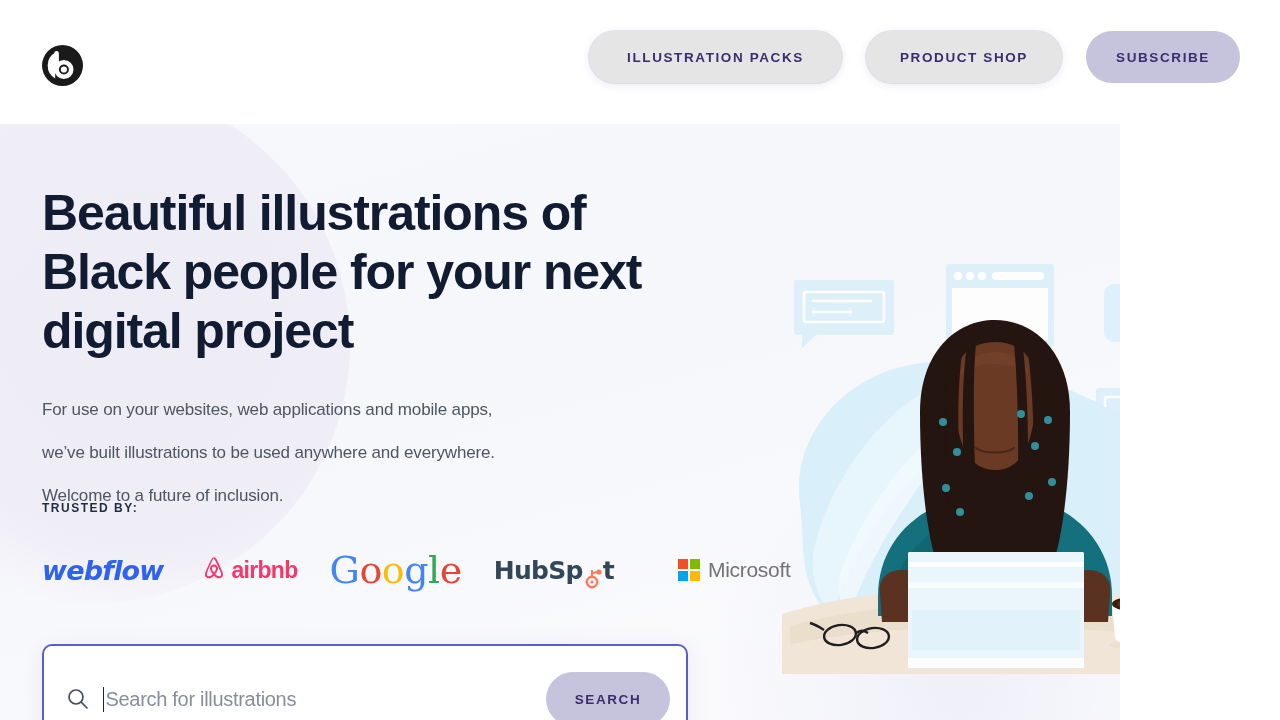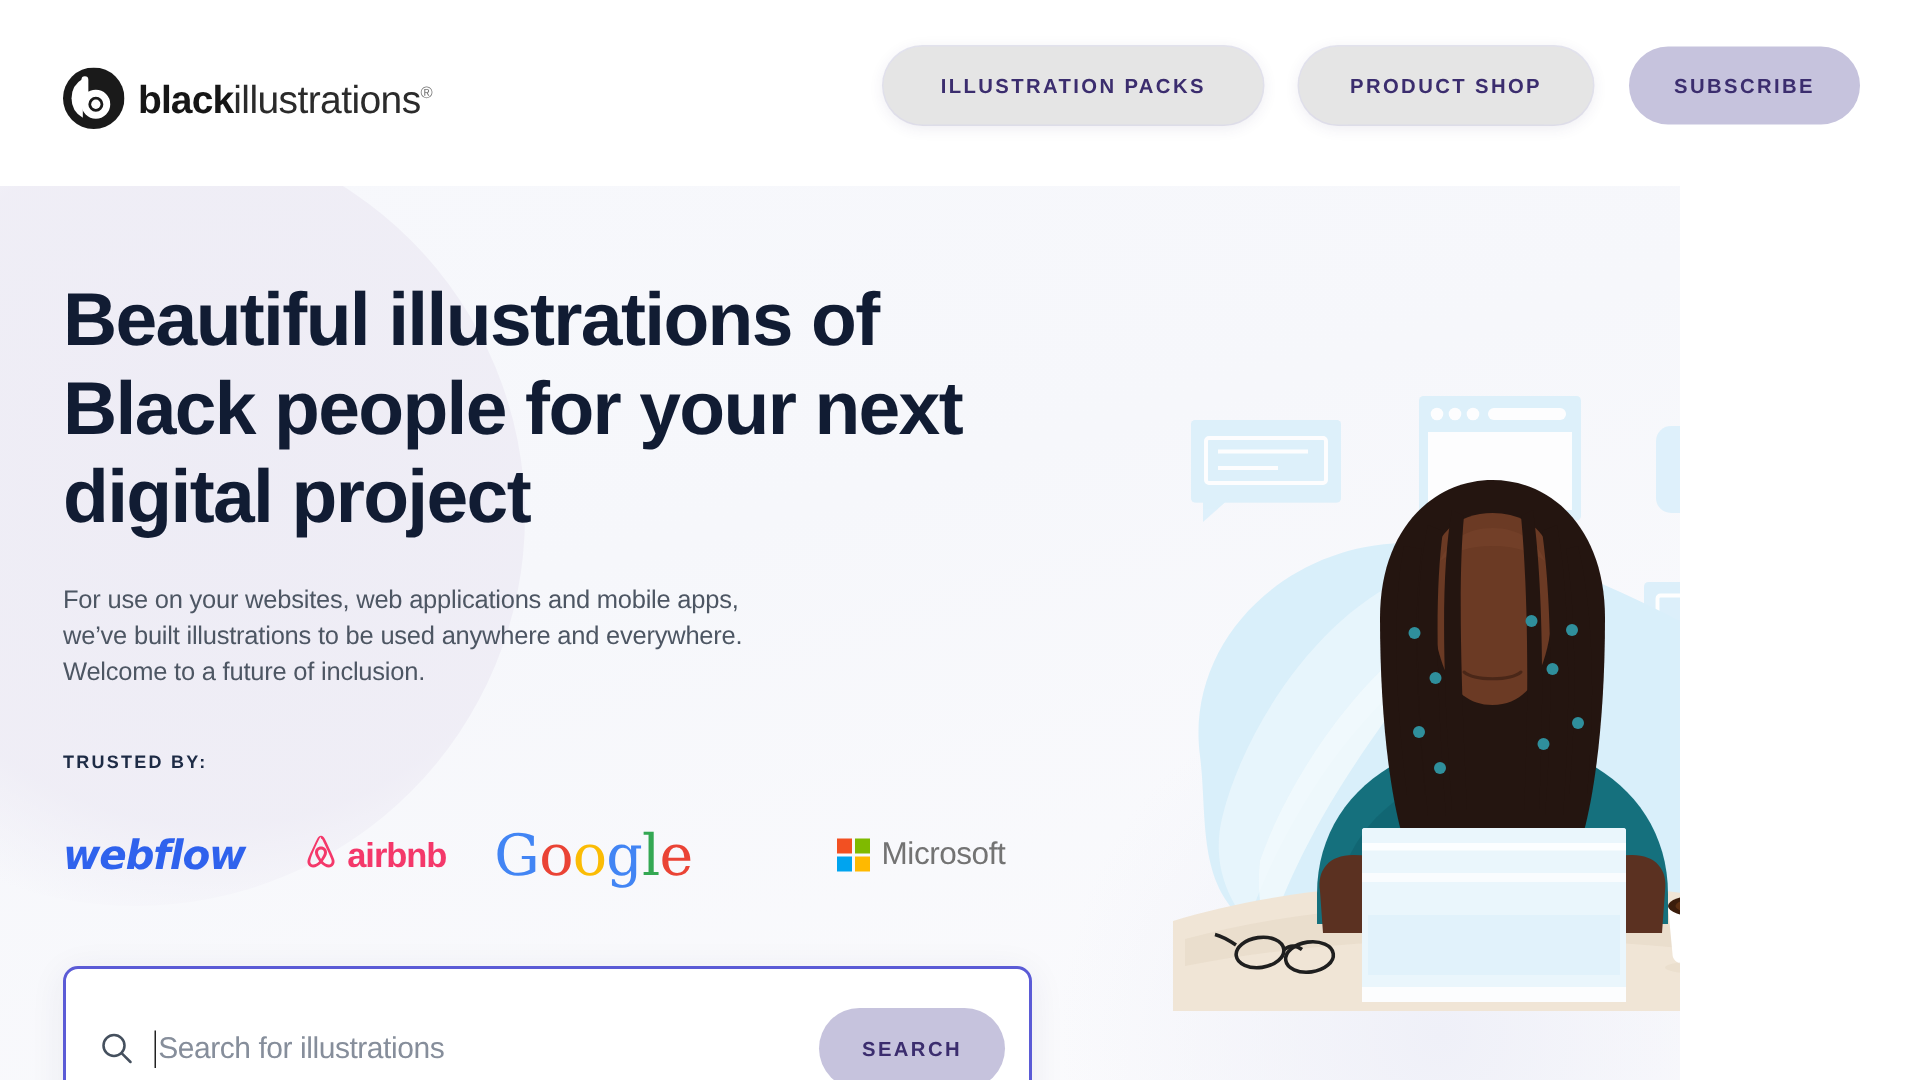--- a/index.html
+++ b/index.html
@@ -138,21 +138,21 @@
     letter-spacing: -1.1px;
     color: #111c33;
   }
 
   .subcopy {
     position: absolute;
     left: 42px;
     top: 264px;
     width: 470px;
     font-size: 17px;
-    line-height: 24px;
+    line-height: 43px;
     color: #4d5663;
     letter-spacing: -0.15px;
   }
 
   .trusted {
     position: absolute;
     left: 42px;
     top: 377px;
     font-size: 12px;
     font-weight: 700;
@@ -279,23 +279,20 @@
 
   <div class="logo">
     <span class="logo-mark">
       <svg width="41" height="41" viewBox="0 0 41 41">
         <circle cx="20.5" cy="20.5" r="20.5" fill="#1a1a1a"></circle>
         <path d="M13.2 7.5 A15 15 0 0 0 13.2 33.5 Z" fill="#ffffff"></path>
         <path d="M14.6 8.2 L14.6 24.5 A7.3 7.3 0 1 0 21.9 17.2 A7.3 7.3 0 0 0 14.6 24.5" fill="none" stroke="#ffffff" stroke-width="4.6" stroke-linecap="round"></path>
         <circle cx="21.9" cy="24.5" r="3.1" fill="#ffffff"></circle>
       </svg>
     </span>
-    <span class="logo-wordmark">
-      <span class="w-bold">black</span><span class="w-light">illustrations</span><span class="w-reg">®</span>
-    </span>
   </div>
 
   <div class="nav">
     <button class="nav-btn pack">ILLUSTRATION PACKS</button>
     <button class="nav-btn shop">PRODUCT SHOP</button>
     <button class="nav-btn subscribe">SUBSCRIBE</button>
   </div>
 
 </div>
 
@@ -327,20 +324,33 @@
         </span>
         <span class="abnb-text">airbnb</span>
       </div>
       <div class="b-gap2"></div>
 
       <div class="brand">
         <span class="brand-google"><span class="gG">G</span><span class="go1">o</span><span class="go2">o</span><span class="gog">g</span><span class="gol">l</span><span class="goe">e</span></span>
       </div>
       <div class="b-gap3"></div>
 
+      <div class="brand brand-hubspot">
+        <span>HubSp</span>
+          <span class="hs-dot">
+          <svg width="20" height="26" viewBox="0 0 20 26" style="position:absolute;top:-3px;left:0;">
+            <circle cx="9" cy="15" r="5.2" fill="none" stroke="#ff7a59" stroke-width="2.4"></circle>
+            <circle cx="9" cy="15" r="1.6" fill="#ff7a59"></circle>
+            <rect x="8" y="3" width="2" height="7" fill="#ff7a59"></rect>
+            <circle cx="16" cy="5" r="2.6" fill="#ff7a59"></circle>
+            <line x1="10" y1="6" x2="14" y2="5" stroke="#ff7a59" stroke-width="2"></line>
+          </svg>
+        </span>
+          <span>t</span>
+      </div>
       <div class="b-gap4"></div>
 
       <div class="brand brand-ms">
         <span class="ms-grid">
           <i class="ms-r"></i>
             <i class="ms-g"></i>
             <i class="ms-b"></i>
             <i class="ms-y"></i>
         </span>
         <span class="ms-text">Microsoft</span>

